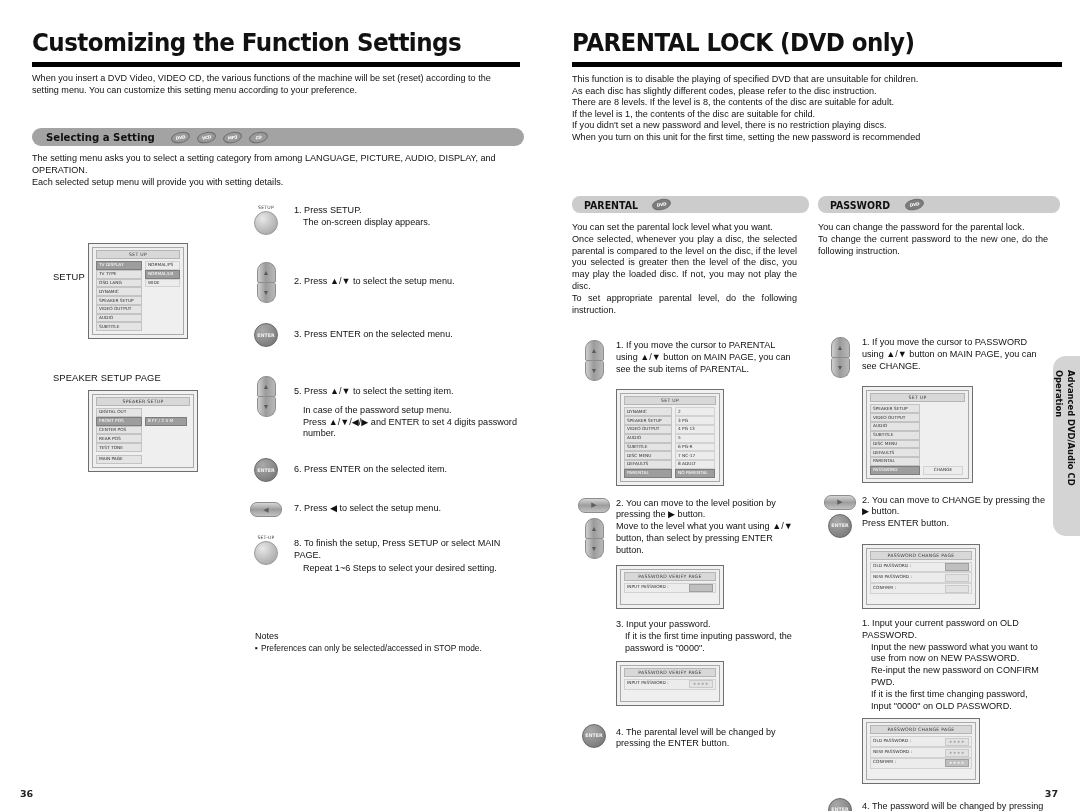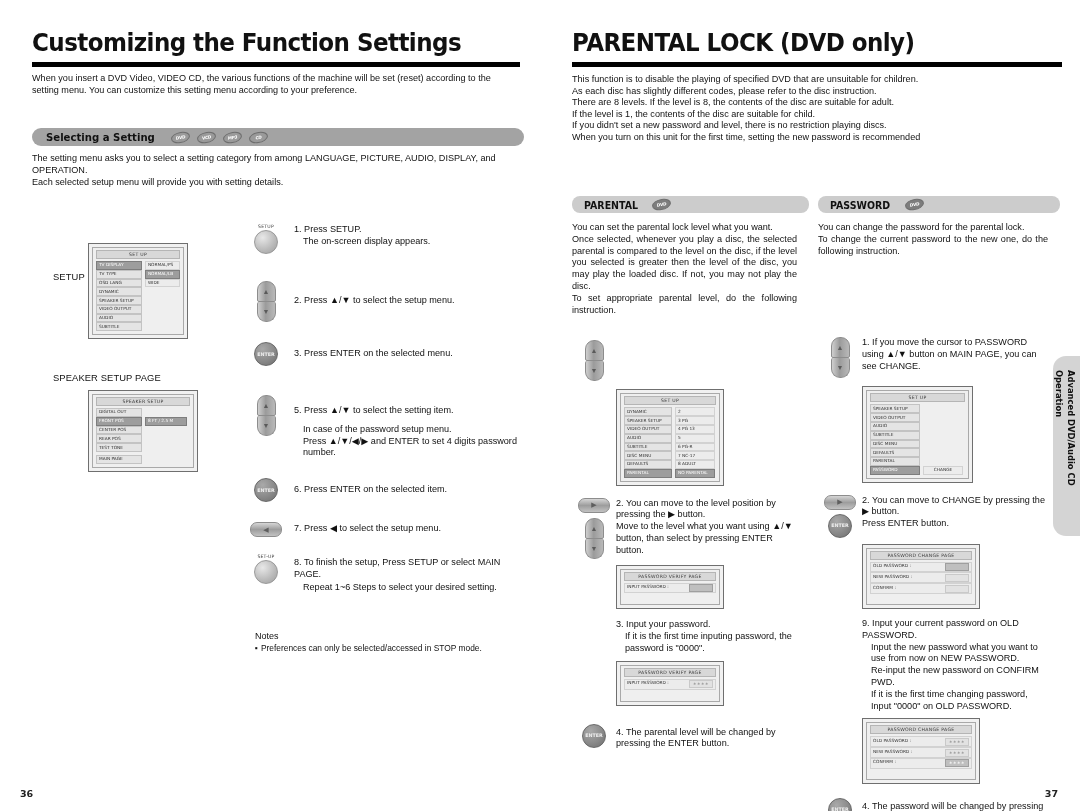--- a/index.html
+++ b/index.html
@@ -69,21 +69,21 @@
   }
   .disc.dark{background:#7d7d7d;}
 
   
   .body-txt{font-size:9.1px;line-height:11.8px;}
   .body-txt p{margin:0;}
 
   
   .steps{position:relative;}
   .step{
-    display:flex;align-items:flex-start;gap:0px;margin-top:19px;
+    display:flex;align-items:flex-start;gap:0px;
   }
   .btnwrap{width:56px;flex:0 0 56px;display:flex;flex-direction:column;align-items:center;}
   .steptext{font-size:9.1px;line-height:11.8px;flex:1;}
   .steptext p{margin:0;}
   .indent{padding-left:9px;}
 
   
   .rb-round{
     width:22px;height:22px;border-radius:50%;
     background:radial-gradient(circle at 35% 30%, #e8e8e8 0%, #bdbdbd 55%, #9d9d9d 100%);
@@ -381,20 +381,21 @@
         <p>To set appropriate parental level, do the following instruction.</p>
       </div>
 
       <div class="step" style="margin-top:24px;">
         <div class="btnwrap" style="width:44px;flex:0 0 44px;">
           <div class="rb-ud">
             <div class="rb-up">▲</div>
             <div class="rb-dn">▼</div>
           </div>
         </div>
+        <div class="steptext">1. If you move the cursor to PARENTAL using ▲/▼ button on MAIN PAGE, you can see the sub items of PARENTAL.</div>
       </div>
 
       <div class="osd" style="margin:8px 0 0 44px;width:100px;">
         <div class="osd-frame">
           <div class="osd-title">SET UP</div>
           <div class="osd-cols">
             <div class="osd-col" style="width:48px;">
               <div class="osd-row">DYNAMIC</div>
               <div class="osd-row">SPEAKER SETUP</div>
               <div class="osd-row">VIDEO OUTPUT</div>
@@ -541,21 +542,21 @@
           </div>
           <div class="osd-row plain osd-kv">
             <span>CONFIRM :</span>
             <span class="osd-val light"></span>
           </div>
           <div style="height:7px;"></div>
         </div>
       </div>
 
       <div class="steptext" style="margin:9px 0 0 44px;">
-        <p>9. Input your current password on OLD PASSWORD.</p>
+        <p>1. Input your current password on OLD PASSWORD.</p>
         <p class="indent">Input the new password what you want to use from now on NEW PASSWORD.</p>
         <p class="indent">Re-input the new password on CONFIRM PWD.</p>
         <p class="indent">If it is the first time changing password, Input "0000" on OLD PASSWORD.</p>
       </div>
 
       <div class="osd" style="margin:6px 0 0 44px;width:110px;">
         <div class="osd-frame">
           <div class="osd-title">PASSWORD CHANGE PAGE</div>
           <div class="osd-row plain osd-kv">
             <span>OLD PASSWORD :</span>

